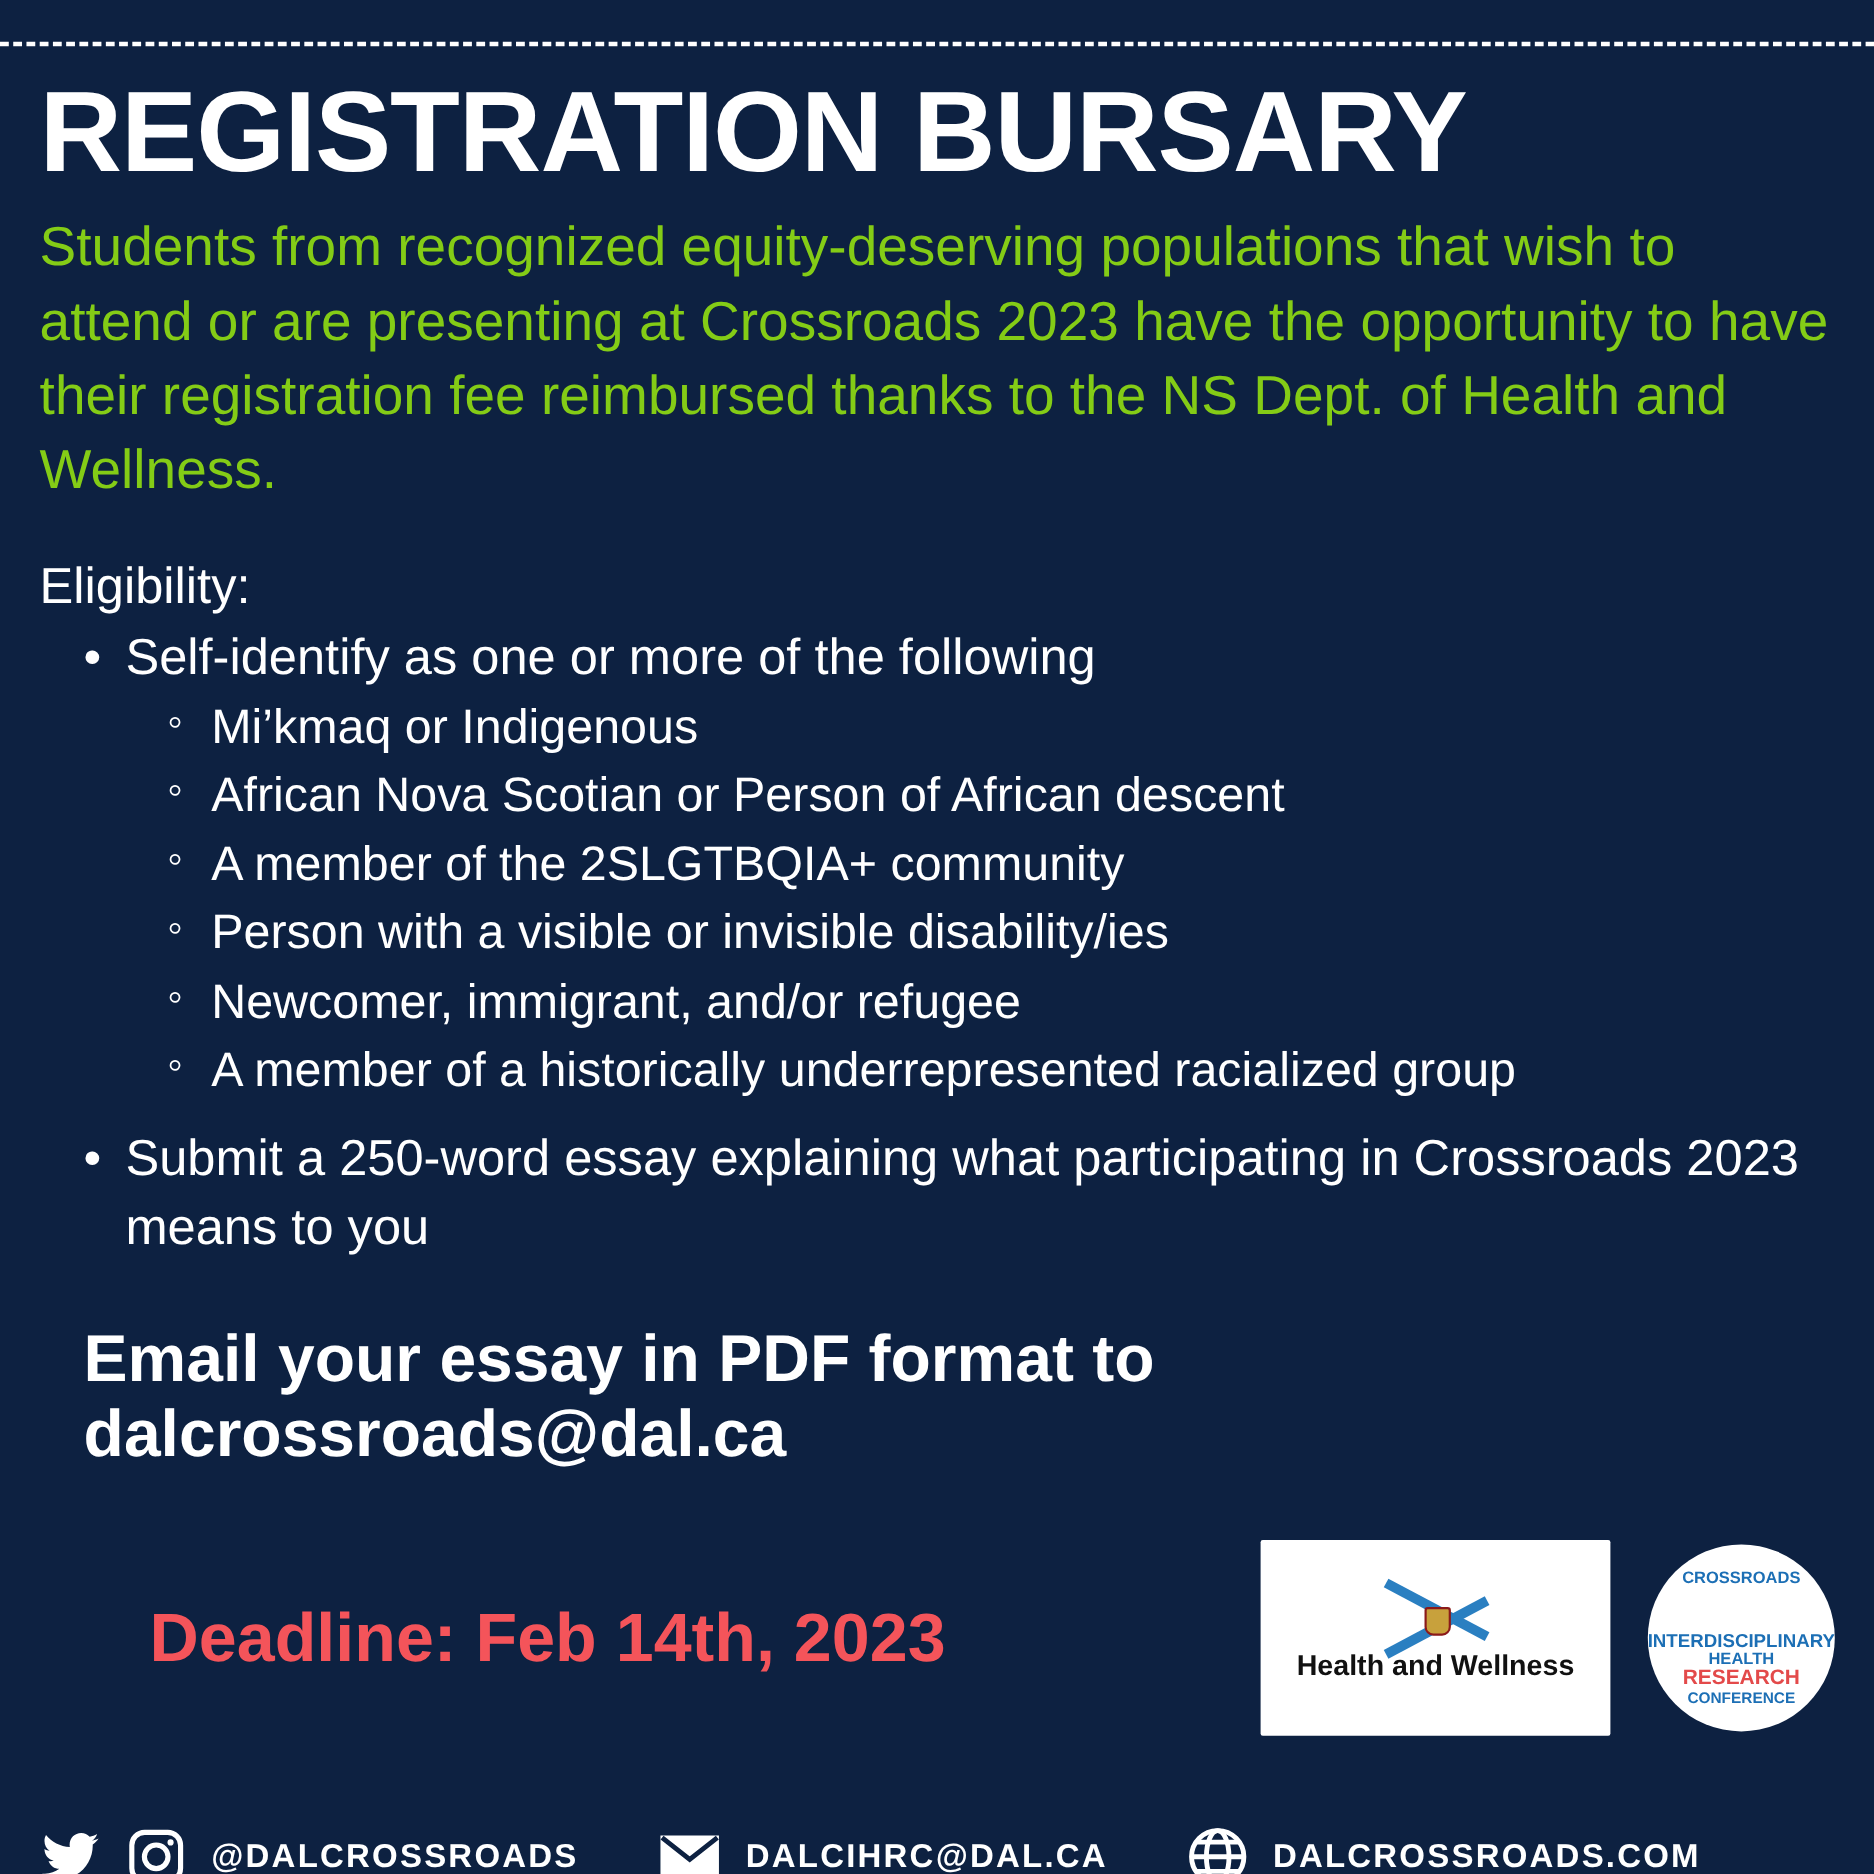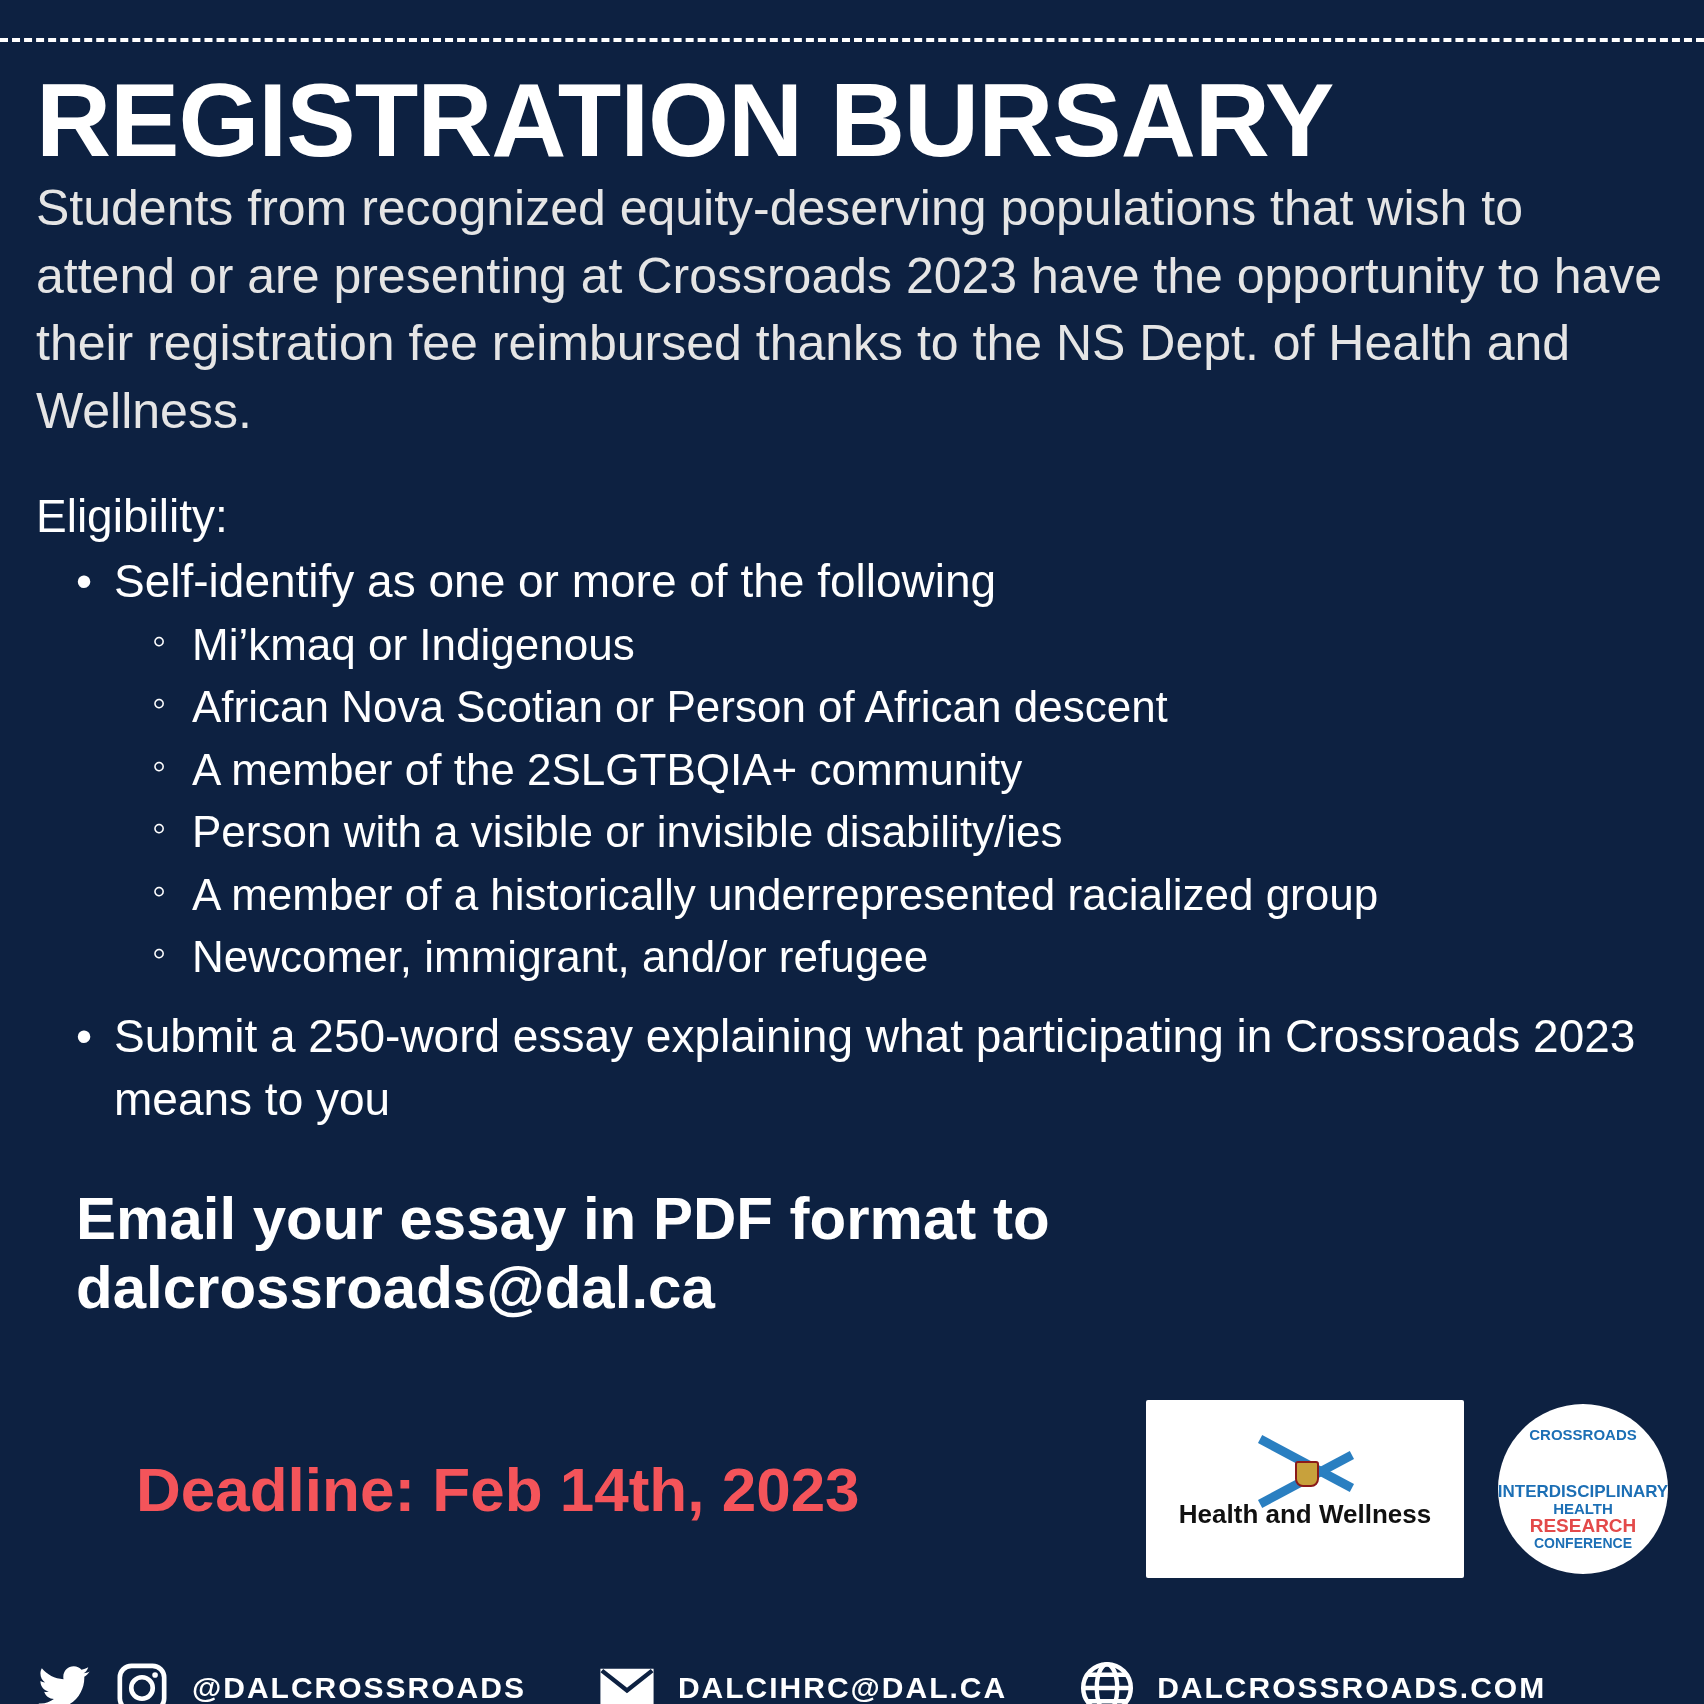--- a/index.html
+++ b/index.html
@@ -32,25 +32,25 @@
   .title {
     margin: 0;
     padding-top: 54px;
     font-size: 104px;
     line-height: 1.05;
     font-weight: 700;
     letter-spacing: -1px;
     color: #ffffff;
   }
   .intro {
-    margin: 0 0 0 0;
+    margin: 16px 0 0 0;
     font-size: 50px;
     line-height: 1.35;
     font-weight: 400;
-    color: #e5e5e5;
+    color: #84cc16;
     max-width: 1640px;
   }
   .elig-label {
     margin: 44px 0 0 0;
     font-size: 46px;
     line-height: 1.2;
     color: #ffffff;
   }
   ul.level1 {
     margin: 6px 0 0 0;
@@ -224,22 +224,22 @@
   <p class="elig-label">Eligibility:</p>
 
   <ul class="level1">
     <li>
       <span class="b1">Self-identify as one or more of the following</span>
       <ul class="level2">
         <li>Mi’kmaq or Indigenous</li>
         <li>African Nova Scotian or Person of African descent</li>
         <li>A member of the 2SLGTBQIA+ community</li>
         <li>Person with a visible or invisible disability/ies</li>
+        <li>Newcomer, immigrant, and/or refugee</li>
         <li>A member of a historically underrepresented racialized group</li>
-        <li>Newcomer, immigrant, and/or refugee</li>
       </ul>
     </li>
     <li style="margin-top:16px;">
       <span class="b1">Submit a 250-word essay explaining what participating in Crossroads 2023 means to you</span>
     </li>
   </ul>
 
   <p class="email-line">Email your essay in PDF format to dalcrossroads@dal.ca</p>
 
   <div class="bottom-row">

